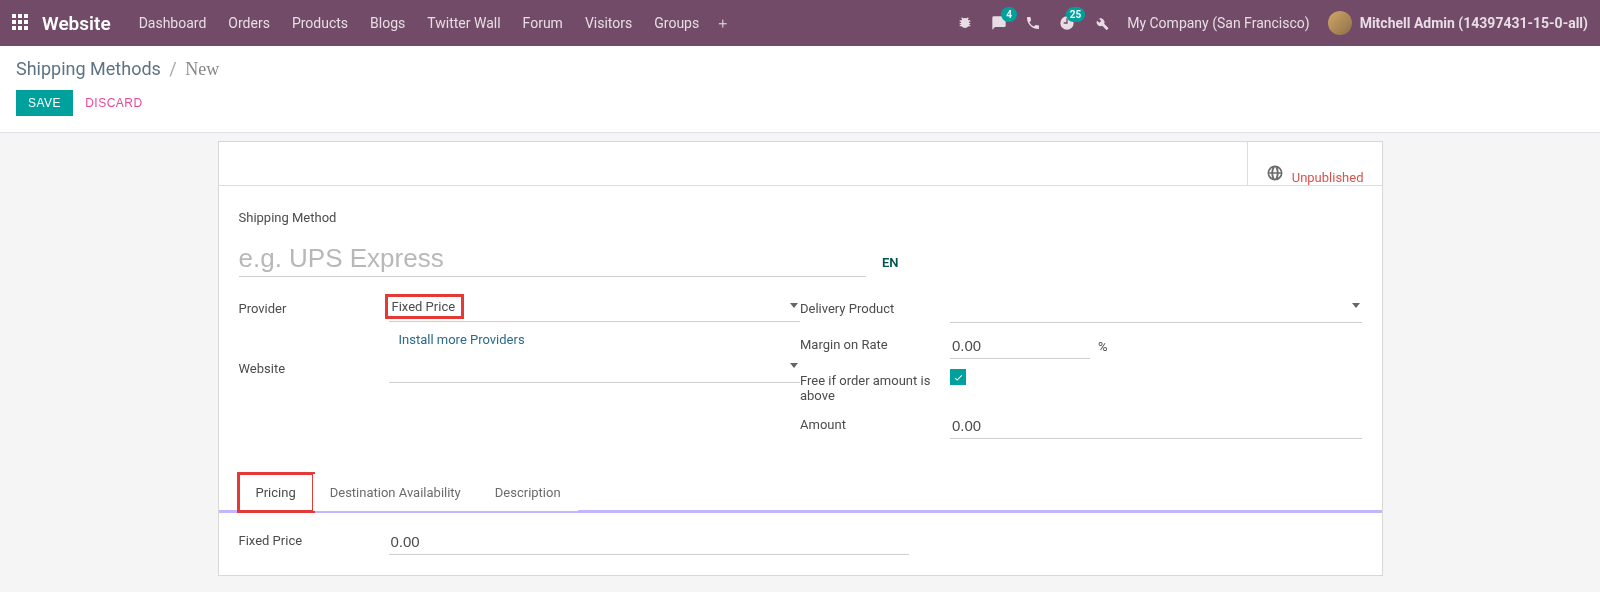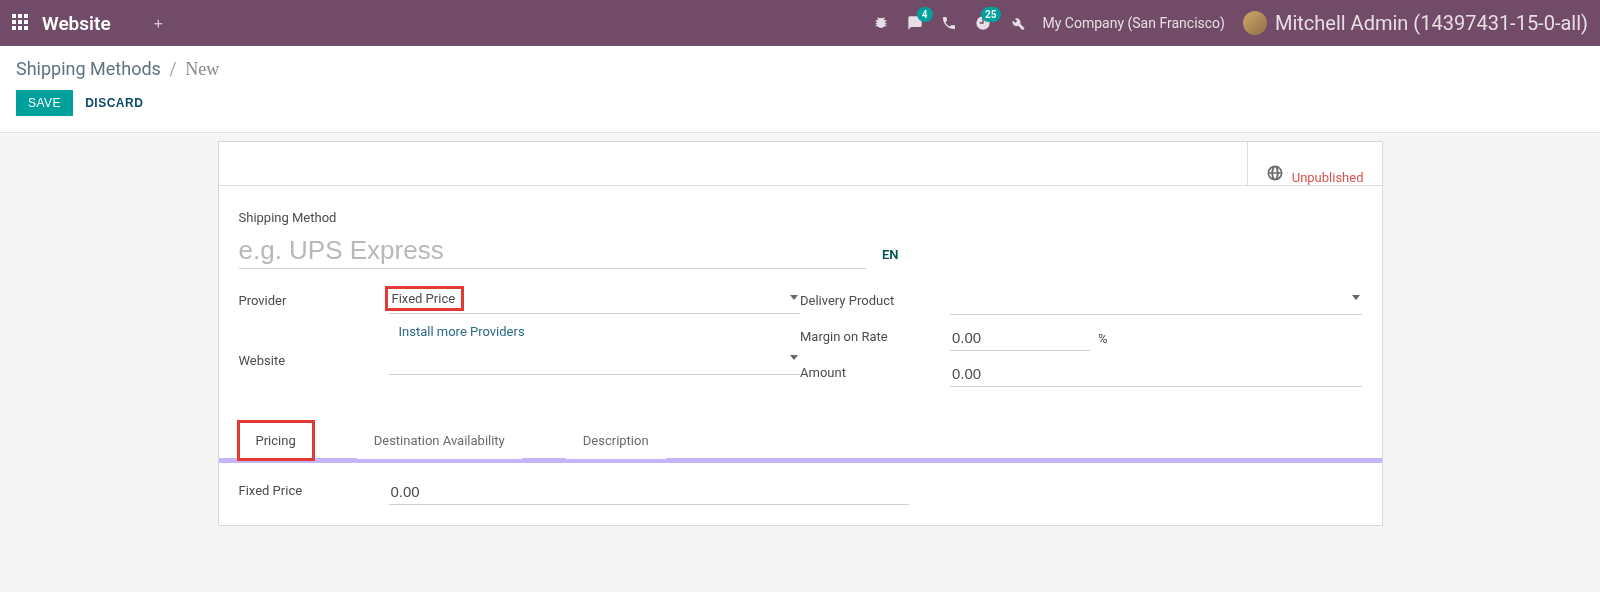--- a/index.html
+++ b/index.html
@@ -41,21 +41,21 @@
   .badge {
     position: absolute; top: -8px; right: -10px;
     background: #00a09d; color: #fff;
     border-radius: 8px; font-size: 10px;
     min-width: 16px; height: 15px;
     display: flex; align-items: center; justify-content: center;
     padding: 0 4px;
     font-weight: 600;
   }
   .nav-company { font-size: 14px; color: #e8dde4; cursor: pointer; }
-  .nav-user { display: flex; align-items: center; gap: 8px; font-size: 20px; cursor: pointer; }
+  .nav-user { display: flex; align-items: center; gap: 8px; font-size: 14px; cursor: pointer; font-weight: bold; }
   .avatar {
     width: 24px; height: 24px; border-radius: 50%;
     background: linear-gradient(135deg, #d4a76a, #8b6f47);
   }
 
   
   .control-bar {
     background: #fff;
     border-bottom: 1px solid #dee2e6;
     padding: 12px 16px 16px 16px;
@@ -64,22 +64,22 @@
   .breadcrumb .bc-root { color: #5d7384; }
   .breadcrumb .bc-sep { color: #aaa; margin: 0 4px; }
   .breadcrumb .bc-cur { color: #888; font-family: Liberation Serif, serif; }
   .buttons { display: flex; gap: 12px; align-items: center; }
   .btn-save {
     background: #00a09d; color: #fff; border: none;
     padding: 6px 12px; font-size: 12px; font-weight: 400;
     letter-spacing: 0.5px; cursor: pointer;
   }
   .btn-discard {
-    background: none; border: none; color: #0c4a6e;
-    font-size: 12px; font-weight: 700; letter-spacing: 0.5px;
+    background: none; border: none; color: #ec4899;
+    font-size: 12px; font-weight: 400; letter-spacing: 0.5px;
     cursor: pointer;
   }
 
   
   .sheet-wrap { padding: 0 16px; display: flex; justify-content: center; }
   .sheet {
     background: #fff; border: 1px solid #d8d8d8;
     width: 1165px; margin-top: 8px;
   }
   .sheet-status {
@@ -92,21 +92,21 @@
     height: 100%; padding: 0 18px;
     display: flex; align-items: flex-end; gap: 8px;
     cursor: pointer;
   }
   .globe-icon svg { width: 18px; height: 18px; fill: #6b6b6b; }
   .unpublished { color: #d9534f; font-size: 13px; }
 
   .sheet-body { padding: 24px 20px 10px 20px; }
 
   .title-group { margin-bottom: 20px; }
-  .title-label { font-size: 13px; color: #4c4c4c; margin-bottom: 8px; display:block;}
+  .title-label { font-size: 13px; color: #4c4c4c; margin-bottom: 16px; display:block;}
   .title-row { display: flex; align-items: baseline; gap: 16px; width: 660px; }
   .title-input {
     border: none; border-bottom: 1px solid #cfcfcf;
     font-size: 26px; width: 100%; padding: 2px 0;
     color: #6a6a6a; outline: none;
   }
   .title-input::placeholder { color: #b8b8b8; font-weight: 400; }
   .lang-tag { color: #00554f; font-size: 13px; font-weight: 600; cursor: pointer; }
 
   .form-cols { display: flex; }
@@ -133,24 +133,23 @@
 
   .checkbox {
     width: 16px; height: 16px; background: #00a09d;
     display: inline-flex; align-items: center; justify-content: center;
     cursor: pointer;
   }
   .checkbox svg { width: 11px; height: 11px; fill: #fff; }
 
   
   .tabs {
-    display: flex; border-bottom: 5px solid #c4b5fd;
+    display: flex; border-bottom: 3px solid #c4b5fd;
     margin: 24px -20px 16px -20px;
     padding-left: 20px;
-    gap: 44px;
   }
   .tab {
     padding: 10px 16px; font-size: 13px; color: #6b6b6b;
     border: 1px solid transparent; border-bottom: none;
     cursor: pointer; position: relative; bottom: -1px;
     background: #fff;
   }
   .tab.active {
     border-color: #ddd; color: #4c4c4c; border-bottom: 1px solid #fff;
   }
@@ -167,20 +166,30 @@
       <span></span>
       <span></span>
       <span></span>
       <span></span>
       <span></span>
       <span></span>
       <span></span>
       <span></span>
   </div>
   <div class="nav-brand">Website</div>
+  <div class="nav-links">
+    <span class="nav-link">Dashboard</span>
+    <span class="nav-link">Orders</span>
+    <span class="nav-link">Products</span>
+    <span class="nav-link">Blogs</span>
+    <span class="nav-link">Twitter Wall</span>
+    <span class="nav-link">Forum</span>
+    <span class="nav-link">Visitors</span>
+    <span class="nav-link">Groups</span>
+  </div>
   <span class="nav-plus">＋</span>
   <div class="nav-spacer"></div>
   <div class="nav-right">
     <span class="nav-icon">
       <svg viewBox="0 0 24 24">
           <path d="M20 8h-2.8a7 7 0 0 0-1-1.7l1.5-1.5-1.4-1.4L14.7 5a7 7 0 0 0-5.4 0L7.7 3.4 6.3 4.8l1.5 1.5A7 7 0 0 0 6.8 8H4v2h2.1A7 7 0 0 0 6 12H4v2h2a7 7 0 0 0 .1 1H4v2h2.8a7 7 0 0 0 10.4 0H20v-2h-2.1a7 7 0 0 0 .1-1h2v-2h-2a7 7 0 0 0-.1-2H20V8z"></path>
         </svg>
     </span>
     <span class="nav-icon">
       <svg viewBox="0 0 24 24">
@@ -281,20 +290,30 @@
             </div>
           </div>
           <div class="form-row">
             <div class="lbl">Margin on Rate</div>
             <div class="fld" style="display:flex;align-items:center;">
               <input class="text-field" style="width: 140px;" value="0.00">
               <span class="suffix">%</span>
             </div>
           </div>
           <div class="form-row">
+            <div class="lbl">Free if order amount is above</div>
+            <div class="fld">
+              <span class="checkbox">
+                <svg viewBox="0 0 24 24">
+                    <path d="M9 16.2l-3.5-3.5L4 14.2 9 19.2 20 8.2l-1.5-1.5z"></path>
+                  </svg>
+              </span>
+            </div>
+          </div>
+          <div class="form-row">
             <div class="lbl">Amount</div>
             <div class="fld">
               <input class="text-field" value="0.00" style="">
             </div>
           </div>
         </div>
       </div>
 
       <div class="tabs">
         <div class="tab active hl">Pricing</div>

